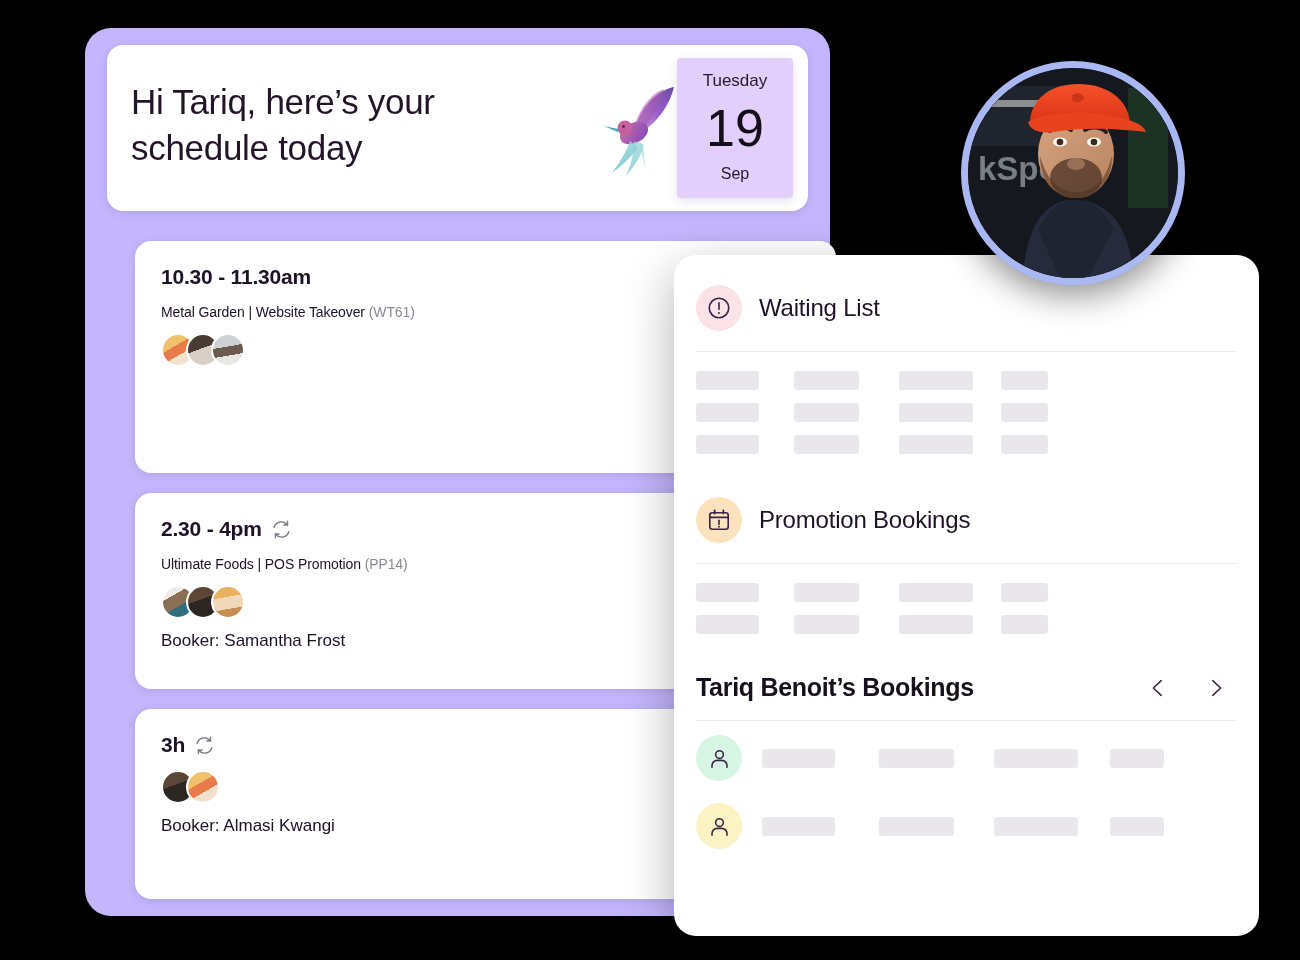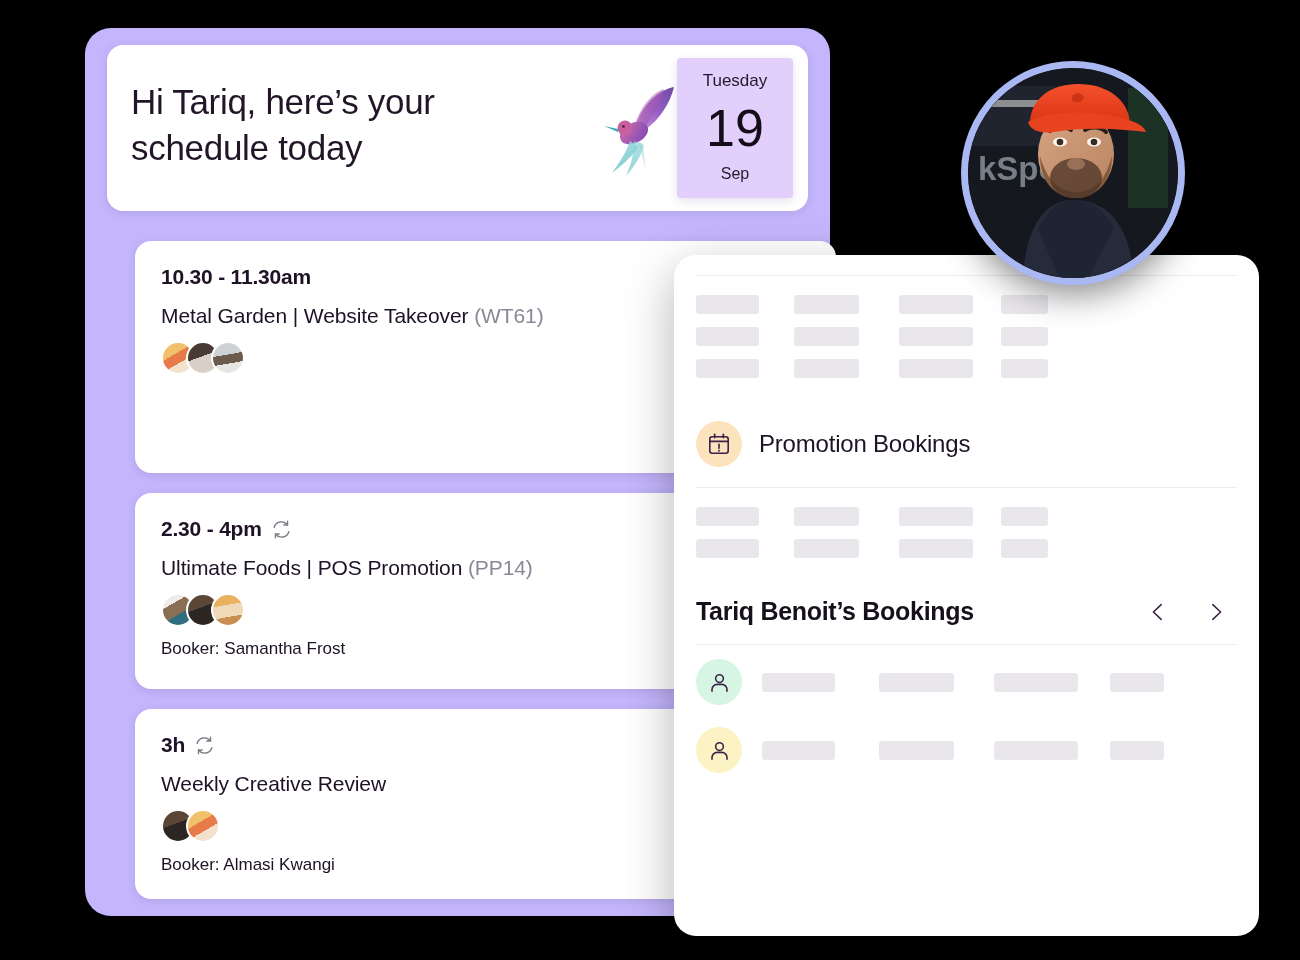--- a/index.html
+++ b/index.html
@@ -58,21 +58,21 @@
   .bk3 { top: 681px; height: 190px; }
 
   .bk-pad { padding: 24px 26px 0 26px; }
   .bk-time {
     display: flex; align-items: center; gap: 9px;
     font-size: 21px; font-weight: 700; color: #1E1226;
     letter-spacing: -.2px;
   }
   .bk-title {
     margin-top: 15px;
-    font-size: 21px; color: #1E1226; font-weight: 400;
+    font-size: 14px; color: #1E1226; font-weight: 400;
     letter-spacing: -.1px;
   }
   .bk-ref { color: #8C8796; }
   .avatars { display: flex; margin-top: 13px; height: 34px; }
   .av {
     width: 34px; height: 34px; border-radius: 50%;
     border: 2px solid #fff; margin-left: -9px;
     background-size: cover; background-position: center;
     position: relative;
   }
@@ -219,34 +219,41 @@
       <div class="bk-pad">
         <div class="bk-time">
           <span>3h</span>
           <svg class="recur" viewBox="0 0 24 24" fill="none" stroke="#7E7A86" stroke-width="1.6" stroke-linecap="round">
             <path d="M3.6 9.5A8.6 8.6 0 0 1 18.6 6.6"></path>
               <path d="M20.4 14.5A8.6 8.6 0 0 1 5.4 17.4"></path>
             <path d="M18.9 2.6v4.2h-4.2"></path>
               <path d="M5.1 21.4v-4.2h4.2"></path>
           </svg>
         </div>
-        <div class="bk-title">
-          <span>Weekly Creative Review</span><span class="bk-ref"></span>
-        </div>
         <div class="avatars">
           <div class="av" style="background:linear-gradient(160deg,#5c4636 0 42%,#2b2622 42%)"></div>
           <div class="av" style="background:linear-gradient(150deg,#f0c06a 0 38%,#e87b4a 38% 62%,#f3e0cd 62%)"></div>
         </div>
         <div class="bk-booker">Booker: Almasi Kwangi</div>
       </div>
     </div>
   </div>
 
   <div class="side-panel">
 
+    <div class="sec-head">
+      <div class="sec-ico" style="background:#FBE2E6">
+        <svg width="26" height="26" viewBox="0 0 24 24" fill="none" stroke="#3B2347" stroke-width="1.5" stroke-linecap="round">
+          <circle cx="12" cy="12" r="9"></circle>
+            <path d="M12 7.2v6"></path>
+            <circle cx="12" cy="16.6" r=".95" fill="#3B2347" stroke="none"></circle>
+        </svg>
+      </div>
+      <div class="sec-label">Waiting List</div>
+    </div>
     <div class="divider"></div>
     <div class="sk-rows">
       <div class="sk-row">
         <div class="sk" style="width:63px"></div>
           <div style="width:35px"></div>
           <div class="sk" style="width:65px"></div>
           <div style="width:40px"></div>
           <div class="sk" style="width:74px"></div>
           <div style="width:28px"></div>
           <div class="sk" style="width:47px"></div>

